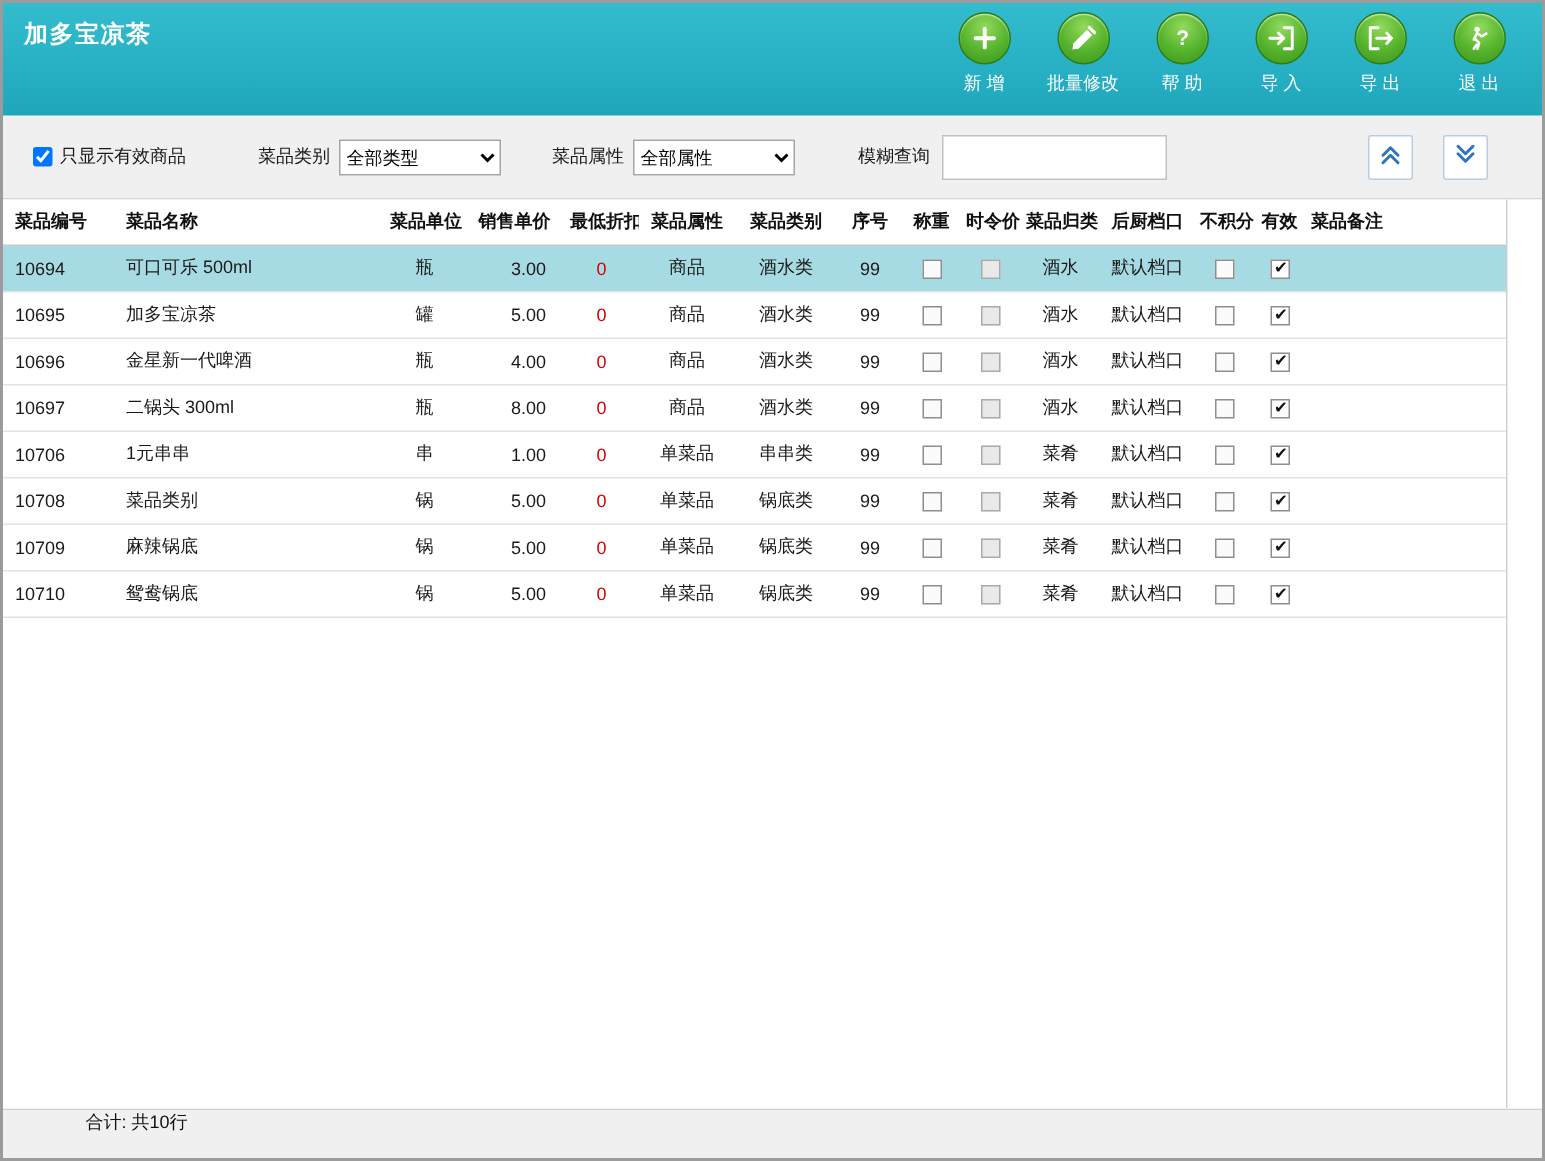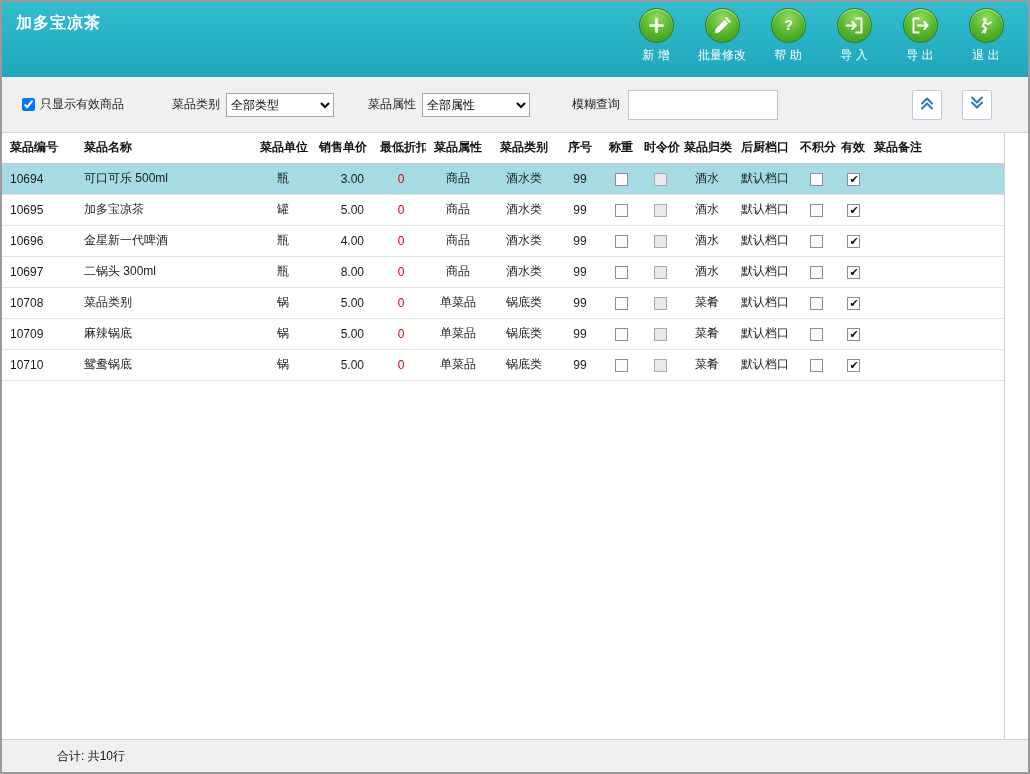--- a/index.html
+++ b/index.html
@@ -87,21 +87,21 @@
   }
   .cbx.dim{ background:#e9e9e9; border-color:#aaa; }
   .cbx.checked{ background:#fff; }
   .cbx.checked:after{
     content:"✔"; position:absolute; left:0; top:-1px; width:13px;
     font-size:11px; line-height:13px; color:#111; text-align:center;
   }
   
   .statusbar{
     height:33px; flex:0 0 33px; background:#f0f0f0;
-    border-top:1px solid #cfcfcf; display:flex; align-items:center;
+    border-top:1px solid #cfcfcf; display:flex; 
     padding-left:55px; color:#111;
   }
 </style>
 </head>
 <body>
 
 <div class="window">
 
   <header class="titlebar">
     <h1 class="title">加多宝凉茶</h1>
@@ -296,20 +296,37 @@
               <td class="ac">99</td>
               <td class="ac"><span class="cbx"></span></td>
               <td class="ac"><span class="cbx dim"></span></td>
               <td class="ac">酒水</td>
               <td class="ac">默认档口</td>
               <td class="ac"><span class="cbx"></span></td>
               <td class="ac"><span class="cbx checked"></span></td>
               <td class="al"></td>
             </tr>
             <tr>
+              <td class="al pad-first">10706</td>
+              <td class="al">1元串串</td>
+              <td class="ac">串</td>
+              <td class="ar">1.00</td>
+              <td class="ac c-discount">0</td>
+              <td class="ac">单菜品</td>
+              <td class="ac">串串类</td>
+              <td class="ac">99</td>
+              <td class="ac"><span class="cbx"></span></td>
+              <td class="ac"><span class="cbx dim"></span></td>
+              <td class="ac">菜肴</td>
+              <td class="ac">默认档口</td>
+              <td class="ac"><span class="cbx"></span></td>
+              <td class="ac"><span class="cbx checked"></span></td>
+              <td class="al"></td>
+            </tr>
+            <tr>
               <td class="al pad-first">10708</td>
               <td class="al">菜品类别</td>
               <td class="ac">锅</td>
               <td class="ar">5.00</td>
               <td class="ac c-discount">0</td>
               <td class="ac">单菜品</td>
               <td class="ac">锅底类</td>
               <td class="ac">99</td>
               <td class="ac"><span class="cbx"></span></td>
               <td class="ac"><span class="cbx dim"></span></td>

